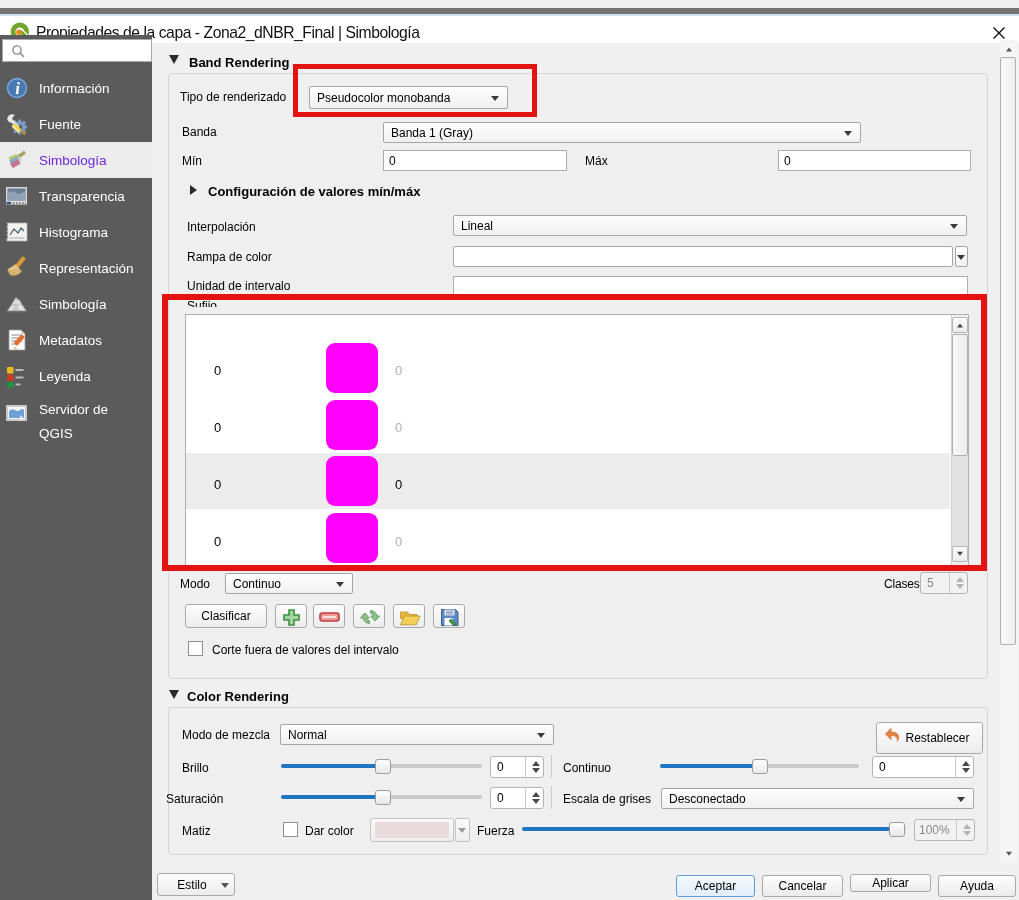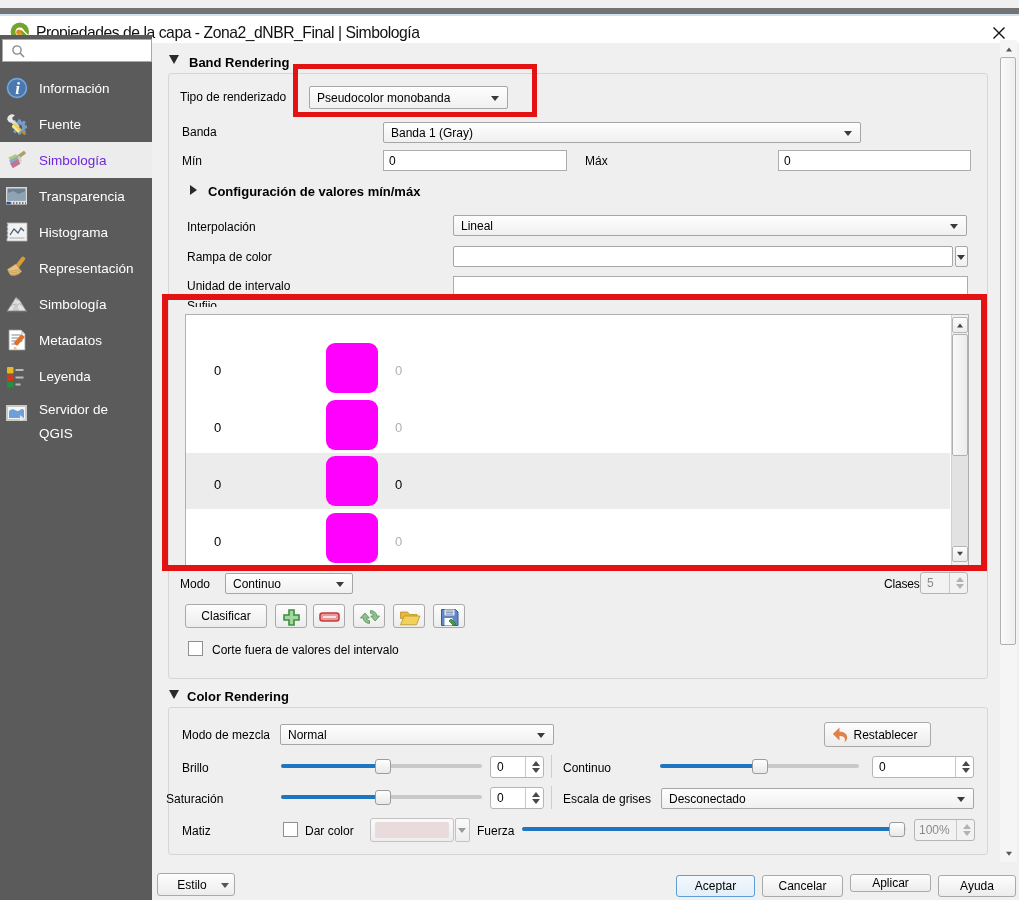--- a/index.html
+++ b/index.html
@@ -315,21 +315,21 @@
 
   <div class="tri-d" style="left:169px;top:690px"></div>
   <div class="sechead" style="left:187px;top:696px">Color Rendering</div>
   <div class="gbox" style="left:168px;top:707px;width:820px;height:148px"></div>
 
   <div class="lab" style="left:182px;top:735px">Modo de mezcla</div>
   <div class="combo" style="left:280px;top:724px;width:274px;height:21px">
       <span class="ct">Normal</span>
       <span class="arr"></span>
     </div>
-  <div class="btn" style="left:824px;top:722px;width:107px;height:25px">
+  <div class="btn" style="left:876px;top:722px;width:107px;height:32px">
     <svg class="abs" style="left:7px;top:4px" width="18" height="16" viewBox="0 0 18 16">
       <path d="M7.5 0.5 L7.5 4.8 C12.2 4.4 15.2 7 15.2 10.5 C15.2 12.6 14.2 14.2 12.5 15.2 C13.5 13 13 10.6 11 9.6 C9.8 9 8.5 8.9 7.5 9.1 L7.5 13.4 L0.8 6.9 Z" fill="#e0824a"></path>
     </svg>
     <span class="ct" style="left:16px">Restablecer</span>
   </div>
 
   <div class="lab" style="left:182px;top:768px">Brillo</div>
   <div class="slider-track" style="left:281px;top:764px;width:201px"></div>
   <div class="slider-fill" style="left:281px;top:764px;width:100px"></div>
   <div class="slider-handle" style="left:375px;top:759px"></div>

